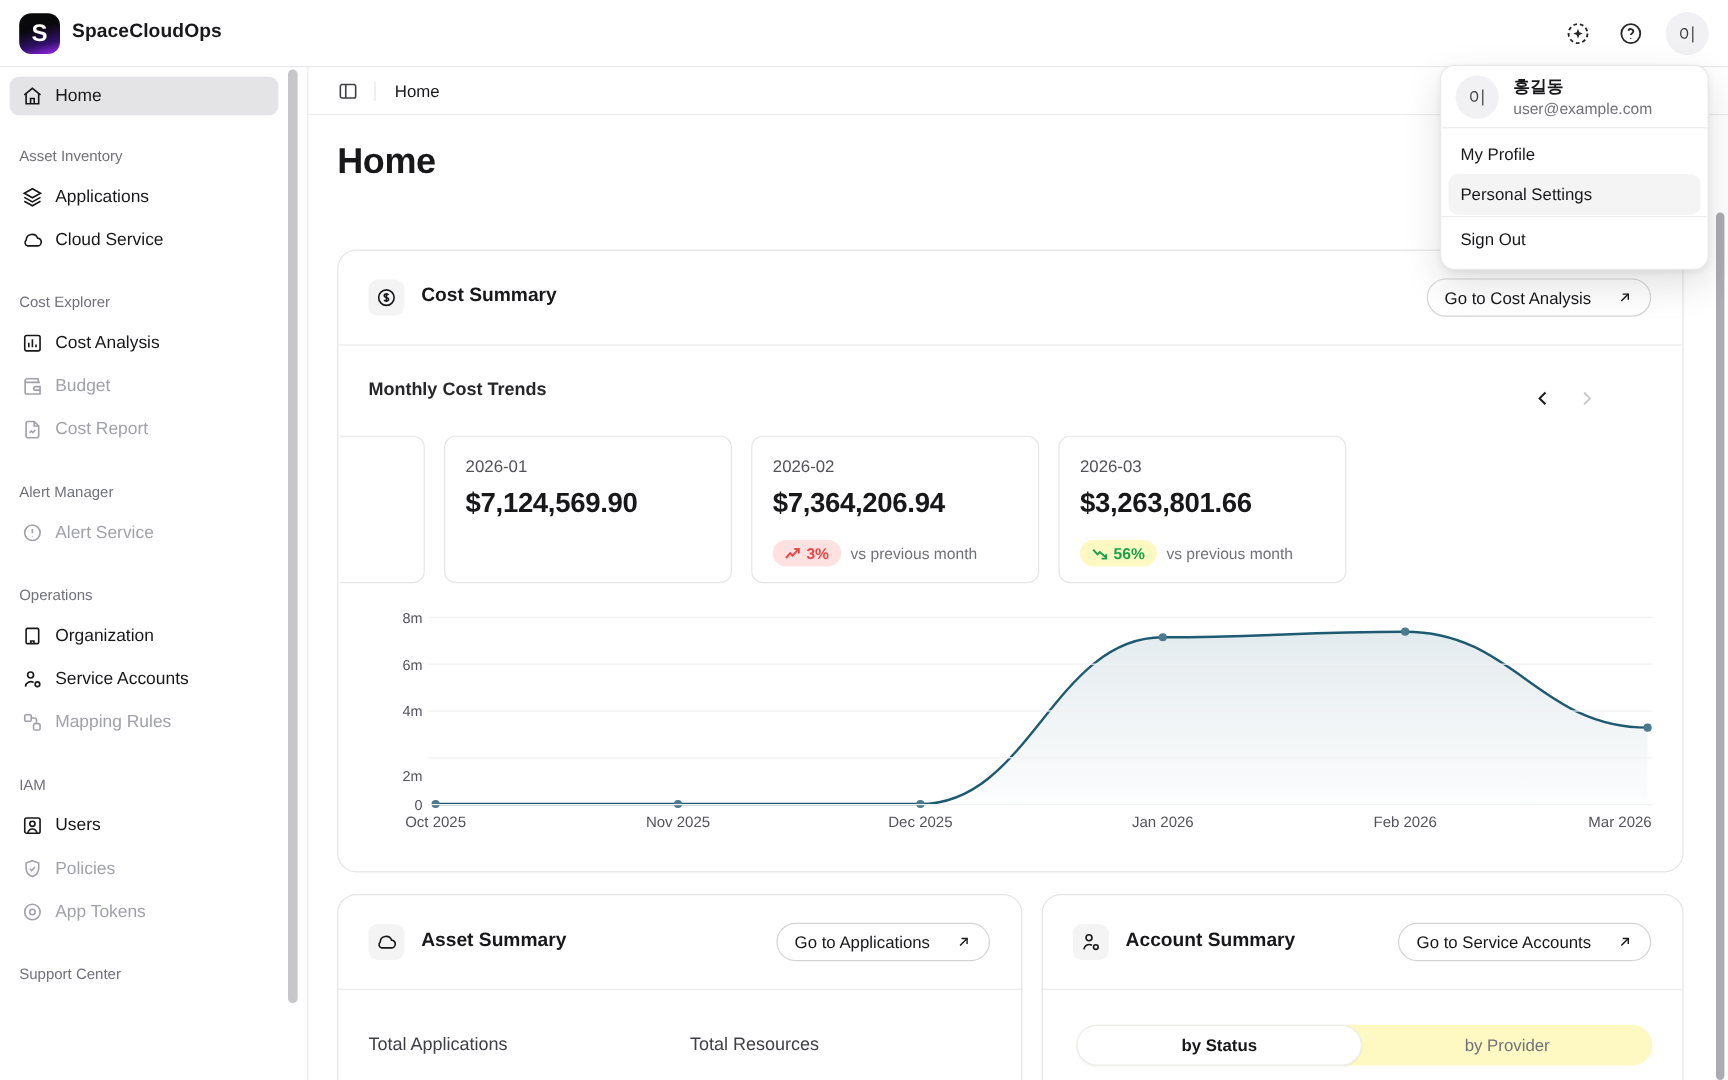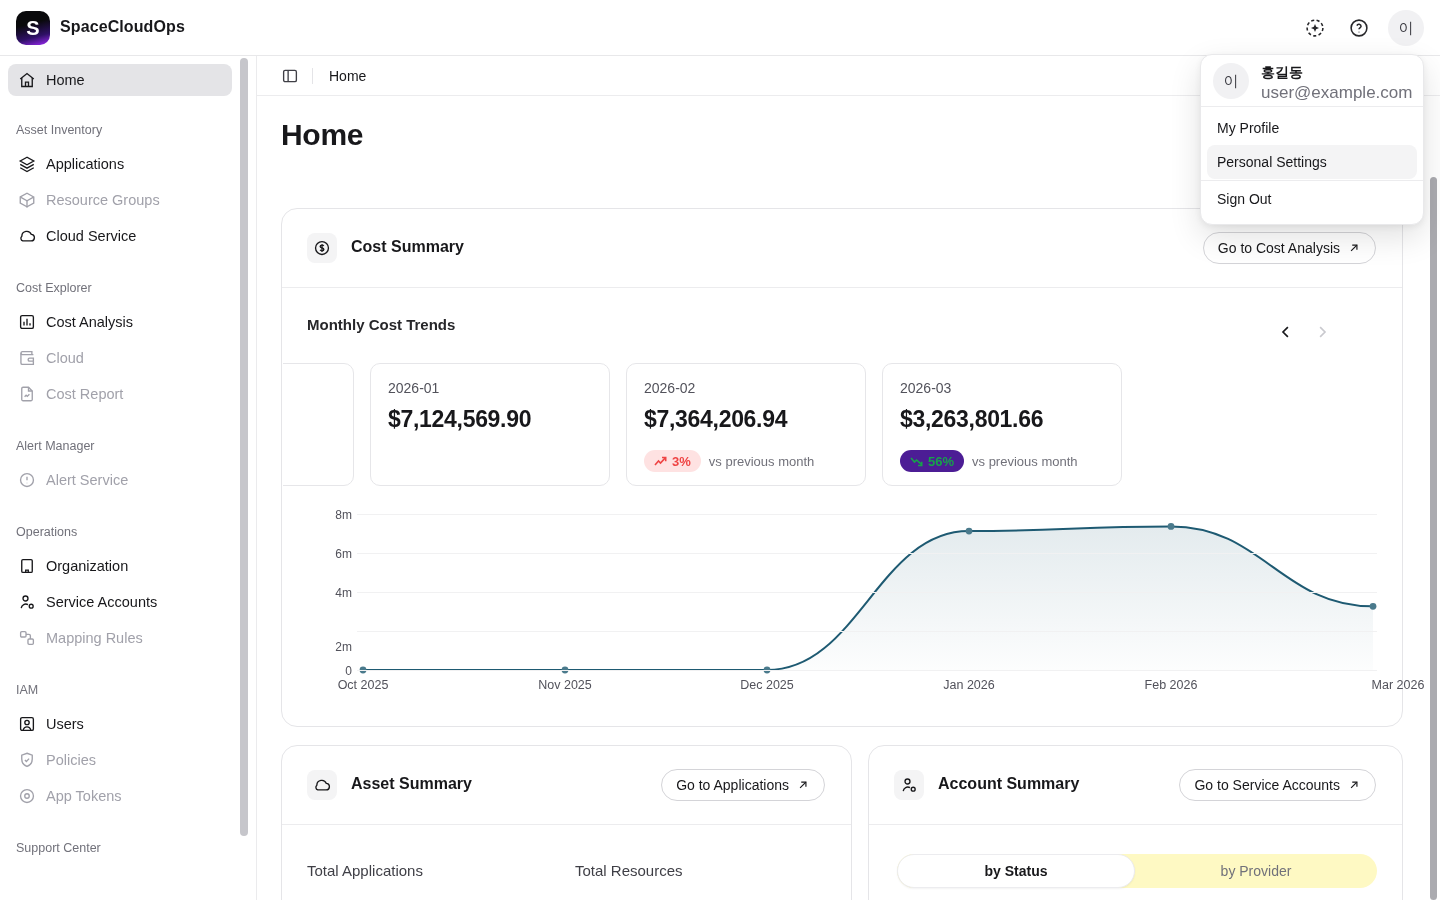--- a/index.html
+++ b/index.html
@@ -39,41 +39,41 @@
   .crumb-current { position:absolute; left:72px; top:12px; font-size:14px; color:#18181b; }
   .page-title { position:absolute; left:24px; top:62px; font-size:30px; font-weight:700; letter-spacing:-.3px; }
   .main-scrollbar { position:absolute; right:3px; top:121px; width:7px; height:723px; border-radius:4px; background:#ababb0; }
 
   
   .card { position:absolute; background:#fff; border:1px solid #e5e5e8; border-radius:16px; }
   .card-head { position:relative; height:78px; }
   .icon-box { position:absolute; left:25px; top:24px; width:30px; height:30px; border-radius:8px;
     background:#f4f4f5; display:flex; align-items:center; justify-content:center; color:#18181b; }
   .card-title { position:absolute; left:69px; top:29px; font-size:16px; font-weight:700; }
-  .card-cta { position:absolute; right:26px; top:23px; height:32px; display:inline-flex; align-items:center; gap:7px;
+  .card-cta { position:absolute; right:26px; top:23px; height:32px; display:inline-flex; align-items:center; gap:21px;
     padding:0 14px; border:1px solid #d4d4d8; border-radius:16px; background:#fff; font-size:14px; font-weight:500;
     color:#18181b; cursor:pointer; }
   .card-divider { border-top:1px solid #ececee; }
 
   
   #cost-card { left:24px; top:152px; width:1122px; height:519px;text-decoration:underline; }
   .trend-title { position:absolute; left:25px; top:107px; font-size:15px; font-weight:600; color:#27272a; }
   .car-nav { position:absolute; top:114px; width:18px; height:18px; cursor:pointer; }
   .car-prev { right:107px; color:#18181b; }
   .car-next { right:71px; color:#c9c9ce; }
   .carousel { position:absolute; left:1px; top:154px; width:1120px; height:125px; overflow:hidden; }
   .car-track { position:absolute; left:-169px; top:0; display:flex; gap:16px; }
   .mcard { width:240px; height:123px; border:1px solid #e6e6e9; border-radius:10px; background:#fff; position:relative; flex:0 0 240px; }
   .mcard .mlabel { position:absolute; left:17px; top:16px; font-size:14px; color:#52525b; }
   .mcard .mvalue { position:absolute; left:17px; top:42px; font-size:23px; font-weight:700; letter-spacing:-.3px; }
   .mcard .mfoot { position:absolute; left:17px; top:86px; display:flex; align-items:center; gap:8px; }
   .delta-badge { display:inline-flex; align-items:center; gap:5px; height:22px; padding:0 10px; border-radius:11px;
     font-size:13px; font-weight:700; }
   .delta-up { background:#fee2e2; color:#ef4444; }
-  .delta-down { background:#4c1d95; color:#16a34a; }
+  .delta-down { background:#fef9c3; color:#16a34a; }
   .mnote { font-size:13px; color:#71717a; }
 
   
   .chart-area { position:absolute; left:0; top:297px; width:1120px; height:200px; }
   .gridline { position:absolute; left:75px; width:1020px; height:1px; background:#f1f1f2; }
   .ytick { position:absolute; width:44px; text-align:right; left:26px; font-size:12px; color:#52525b; transform:translateY(-50%); }
   .xtick { position:absolute; top:172px; font-size:12.5px; color:#52525b; transform:translateX(-50%); white-space:nowrap; }
 
   
   #asset-card { left:24px; top:689px; width:571px; height:240px; }
@@ -86,21 +86,21 @@
   .tab-inactive { position:absolute; left:238px; top:0; width:242px; height:34px; display:flex; align-items:center;
     justify-content:center; font-size:14px; color:#71717a; cursor:pointer; }
 
   
   .user-menu { position:absolute; left:1200px; top:54px; width:224px; background:#fff; border:1px solid #e9e9eb;
     border-radius:12px; box-shadow:0 12px 32px rgba(0,0,0,.12), 0 2px 6px rgba(0,0,0,.06); z-index:30; padding-bottom:4px; }
   .um-head { position:relative; height:52px; border-bottom:1px solid #ececee; }
   .um-avatar { position:absolute; left:12px; top:8px; width:36px; height:36px; border-radius:50%; background:#f1f1f3;
     display:flex; align-items:center; justify-content:center; font-size:15px; color:#3f3f46; }
   .um-name { position:absolute; left:60px; top:9px; font-size:14px; font-weight:700; }
-  .um-email { position:absolute; left:60px; top:28px; font-size:17px; color:#71717a; }
+  .um-email { position:absolute; left:60px; top:28px; font-size:13px; color:#71717a; }
   .um-items { padding:4px 0; }
   .um-item { height:34px; margin:0 6px; padding:0 10px; display:flex; align-items:center; font-size:14px; border-radius:8px; cursor:pointer; }
   .um-item.hover { background:#f4f4f5; }
   .um-div { border-top:1px solid #ececee; margin:1px 0; }
 </style>
 </head>
 <body>
 
 <div class="header">
   <div class="logo">
@@ -143,30 +143,20 @@
     <div class="nav-item">
       <span class="ic">
         <svg viewBox="0 0 24 24" fill="none" stroke="currentColor" stroke-width="1.8">
             <path d="M12 3 3 8l9 5 9-5-9-5z"></path>
             <path d="M3 12.6l9 5 9-5"></path>
             <path d="M3 17l9 5 9-5"></path>
           </svg>
       </span>
       <span>Applications</span>
     </div>
-    <div class="nav-item muted">
-      <span class="ic">
-        <svg viewBox="0 0 24 24" fill="none" stroke="currentColor" stroke-width="1.8">
-            <path d="M21 8l-9-5-9 5v8l9 5 9-5z"></path>
-            <path d="M3.3 8.2 12 13l8.7-4.8"></path>
-            <path d="M12 22v-9"></path>
-          </svg>
-      </span>
-      <span>Resource Groups</span>
-    </div>
     <div class="nav-item">
       <span class="ic">
         <svg viewBox="0 0 24 24" fill="none" stroke="currentColor" stroke-width="1.8">
             <path d="M17.3 18.5a4.3 4.3 0 0 0 .5-8.6 6.6 6.6 0 0 0-12.7 2.3A3.7 3.7 0 0 0 6.4 18.5z"></path>
           </svg>
       </span>
       <span>Cloud Service</span>
     </div>
   </div>
 
@@ -182,21 +172,21 @@
       <span>Cost Analysis</span>
     </div>
     <div class="nav-item muted">
       <span class="ic">
         <svg viewBox="0 0 24 24" fill="none" stroke="currentColor" stroke-width="1.8">
             <path d="M20.5 7.5H6a2 2 0 0 1 0-4h12.5v4"></path>
             <path d="M3.9 5.5v13a2 2 0 0 0 2 2h14.6v-4.3"></path>
             <path d="M15.5 12.2h5v4h-5a2 2 0 0 1 0-4z"></path>
           </svg>
       </span>
-      <span>Cloud</span>
+      <span>Budget</span>
     </div>
     <div class="nav-item muted">
       <span class="ic">
         <svg viewBox="0 0 24 24" fill="none" stroke="currentColor" stroke-width="1.8">
             <path d="M14 3H6.8A1.8 1.8 0 0 0 5 4.8v14.4A1.8 1.8 0 0 0 6.8 21h10.4a1.8 1.8 0 0 0 1.8-1.8V8z"></path>
             <path d="M14 3v5h5"></path>
             <path d="M8.8 15.6l2-2 1.6 1.6 2.8-2.8"></path>
           </svg>
       </span>
       <span>Cost Report</span>
@@ -398,21 +388,21 @@
         <div class="ytick" style="top: 87px;">4m</div>
         <div class="gridline" style="top: 47px;"></div>
         <div class="ytick" style="top: 48px;">6m</div>
         <div class="gridline" style="top: 8px;"></div>
         <div class="ytick" style="top: 9px;">8m</div>
         <div class="xtick" style="left: 81px;">Oct 2025</div>
         <div class="xtick" style="left: 283px;">Nov 2025</div>
         <div class="xtick" style="left: 485px;">Dec 2025</div>
         <div class="xtick" style="left: 687px;">Jan 2026</div>
         <div class="xtick" style="left: 889px;">Feb 2026</div>
-        <div class="xtick" style="left: 1068px; margin-left: 48px;">Mar 2026</div>
+        <div class="xtick" style="left: 1068px;">Mar 2026</div>
       </div>
   </section>
 
   <section class="card" id="asset-card">
     <div class="card-head">
       <div class="icon-box">
         <svg width="18" height="18" viewBox="0 0 24 24" fill="none" stroke="currentColor" stroke-width="1.8">
             <path d="M17.3 18.5a4.3 4.3 0 0 0 .5-8.6 6.6 6.6 0 0 0-12.7 2.3A3.7 3.7 0 0 0 6.4 18.5z"></path>
           </svg>
       </div>

